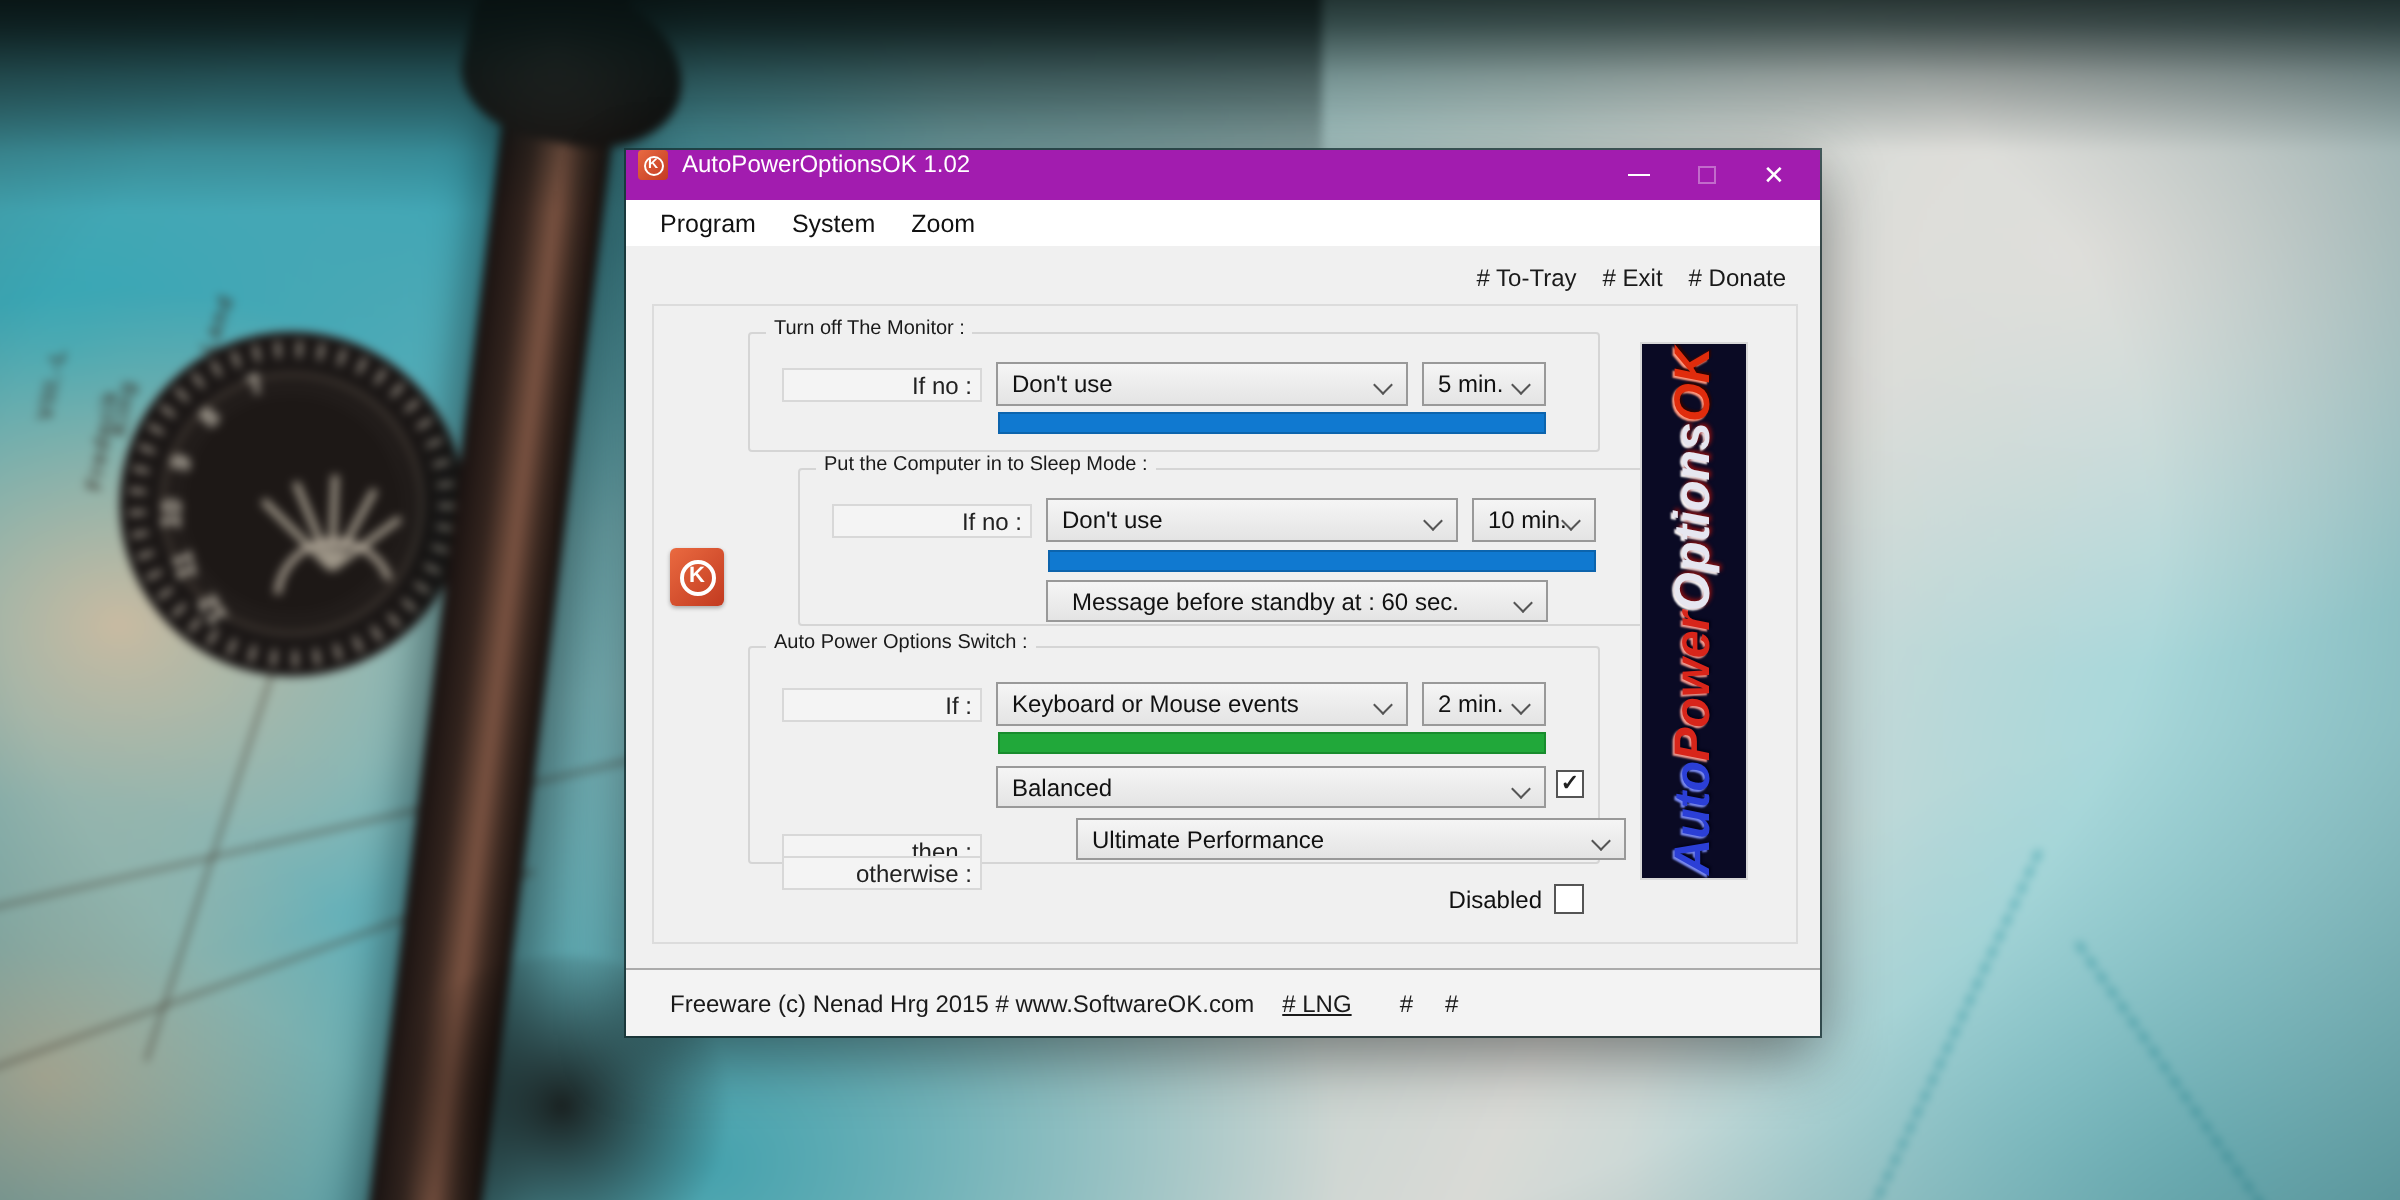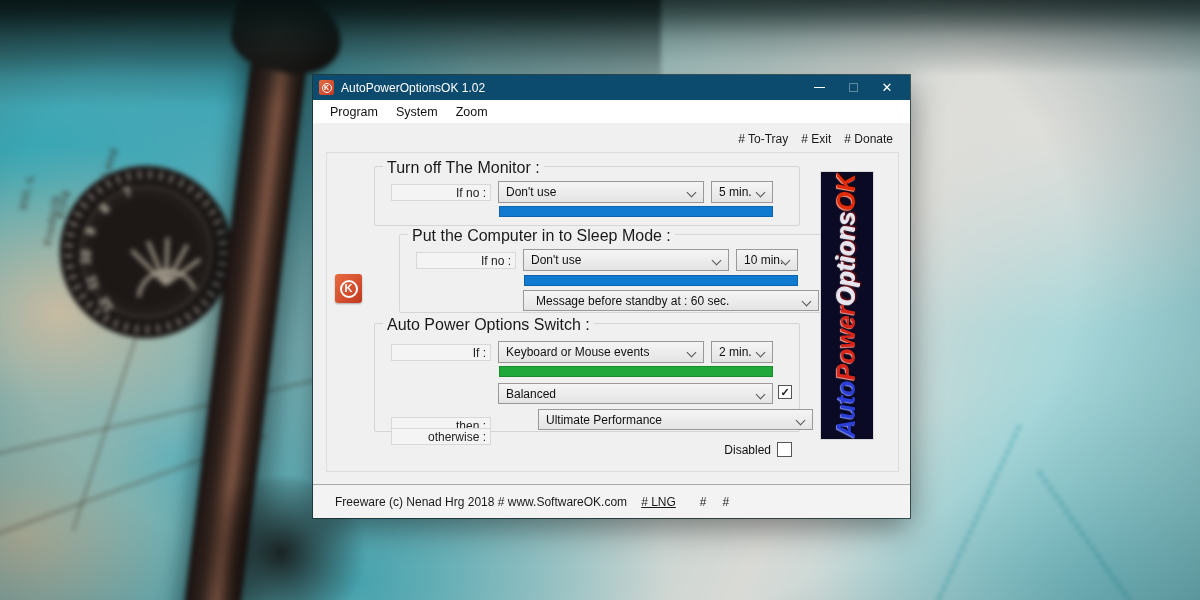--- a/index.html
+++ b/index.html
@@ -37,22 +37,22 @@
   .pen-cap{position:absolute;left:246px;top:8px;width:110px;height:78px;transform:rotate(12deg);
     border-radius:36% 60% 50% 42%;background:radial-gradient(circle at 40% 40%, #3a2f2a, #17100e 75%);}
   .pen-foot{position:absolute;left:205px;top:492px;width:180px;height:150px;border-radius:50%;
     background:radial-gradient(circle at 50% 50%, rgba(15,10,8,.85), rgba(15,10,8,0) 72%);}
   .dial{position:absolute;left:68px;top:176px;width:184px;height:180px;}
   .dial svg{width:100%;height:100%;}
 
   
   .appwin{position:absolute;left:313px;top:75px;width:597px;height:443px;background:#f0f0f0;
     box-shadow:0 10px 30px rgba(0,0,0,.45), 0 0 0 1px rgba(23,52,55,.75);font-size:12px;color:#111;}
-  .titlebar{position:absolute;left:0;top:0;right:0;height:25px;background:#0c4a6e;display:flex;
-    align-items:center;padding:0 6px;}
+  .titlebar{position:absolute;left:0;top:0;right:0;height:25px;background:#a21caf;display:flex;
+    padding:0 6px;}
   .appicon-sm{width:15px;height:15px;border-radius:2px;flex:0 0 auto;
     background:linear-gradient(135deg,#e86a42,#c43a22);display:flex;align-items:center;justify-content:center;}
   .appicon-sm .ring{width:10px;height:10px;border:1.4px solid #fff;border-radius:50%;
     display:flex;align-items:center;justify-content:center;font-size:7px;font-weight:bold;color:#fff;line-height:1;}
   .titletext{color:#fff;margin-left:7px;flex:1 1 auto;font-size:12px;
     white-space:nowrap;overflow:hidden;}
   .winbtn{width:34px;height:25px;display:flex;align-items:center;justify-content:center;flex:0 0 auto;}
   .glyph-min{width:11px;height:0;border-top:1.6px solid #fff;}
   .glyph-max{width:9px;height:9px;border:1.3px solid rgba(255,255,255,.35);}
   .glyph-close{color:#fff;font-size:13px;line-height:1;}
@@ -66,21 +66,21 @@
   .inner-panel{position:absolute;left:13px;top:77px;width:573px;height:320px;
     border:1px solid #dcdcdc;background:#f0f0f0;}
 
   .appicon-lg{position:absolute;left:22px;top:199px;width:27px;height:29px;border-radius:3px;
     background:linear-gradient(135deg,#ea6a40,#c23a20);display:flex;align-items:center;justify-content:center;
     box-shadow:0 1px 2px rgba(0,0,0,.3);}
   .appicon-lg .ring{width:18px;height:18px;border:2px solid #fff;border-radius:50%;
     display:flex;align-items:center;justify-content:center;font-size:11px;font-weight:bold;color:#fff;line-height:1;}
 
   .groupbox{position:absolute;left:61px;width:426px;border:1px solid #d5d5d5;border-radius:2px;}
-  .gb-title{position:absolute;top:-8px;left:8px;background:#f0f0f0;padding:0 4px;font-size:16px;color:#1a1a1a;
+  .gb-title{position:absolute;top:-8px;left:8px;background:#f0f0f0;padding:0 4px;font-size:10px;color:#1a1a1a;
     white-space:nowrap;}
   .lblbox{position:absolute;left:16px;width:100px;height:17px;border:1px solid #d8d8d8;background:#f4f4f4;
     display:flex;align-items:center;justify-content:flex-end;padding-right:4px;font-size:12px;color:#222;
     white-space:nowrap;}
   .combo{position:absolute;height:22px;border:1px solid #999;background:linear-gradient(180deg,#f5f5f5,#e4e4e4);
     display:flex;align-items:center;padding:0 22px 0 7px;font-size:12px;color:#111;white-space:nowrap;overflow:hidden;}
   .chev{position:absolute;right:8px;top:7px;width:7px;height:7px;border-right:1.6px solid #555;
     border-bottom:1.6px solid #555;transform:rotate(45deg);}
   .pbar{position:absolute;left:124px;width:274px;height:11px;}
   .pbar.blue{background:#1079d0;border:1px solid #0c64ad;}
@@ -213,21 +213,21 @@
       <div class="lblbox" style="top:17px;">If no :</div>
       <div class="combo" style="left:123px;top:14px;width:206px;">
         <span>Don't use</span>
         <span class="chev"></span>
       </div>
       <div class="combo" style="left:336px;top:14px;width:62px;">
         <span>10 min.</span>
         <span class="chev"></span>
       </div>
       <div class="pbar blue" style="top:40px;"></div>
-      <div class="combo" style="left:123px;top:55px;width:296px;height:21px;padding-left:12px;">
+      <div class="combo" style="left:123px;top:55px;width:251px;height:21px;padding-left:12px;">
         <span>Message before standby at : 60 sec.</span>
         <span class="chev"></span>
       </div>
     </div>
 
     <div class="groupbox" style="top:248px;height:109px;">
       <div class="gb-title">Auto Power Options Switch :</div>
       <div class="lblbox" style="top:20px;">If :</div>
       <div class="combo" style="left:123px;top:17px;width:206px;">
         <span>Keyboard or Mouse events</span>
@@ -258,20 +258,20 @@
       <div class="checkbox"></div>
     </div>
 
     <div class="banner">
       <div class="banner-inner">
         <span class="w0">Auto</span><span class="w1">Power</span><span class="w2">Options</span><span class="w3">OK</span>
       </div>
     </div>
 
     <div class="statusbar">
-      <span class="status-main">Freeware (c) Nenad Hrg 2018 # www.SoftwareOK.com</span>
+      <span class="status-main">Freeware (c) Nenad Hrg 2015 # www.SoftwareOK.com</span>
       <span class="status-link gap26"># LNG</span>
       <span class="status-link gap24">#</span>
       <span class="status-link gap16">#</span>
     </div>
 
   </div>
 </div>
 
 </body></html>

